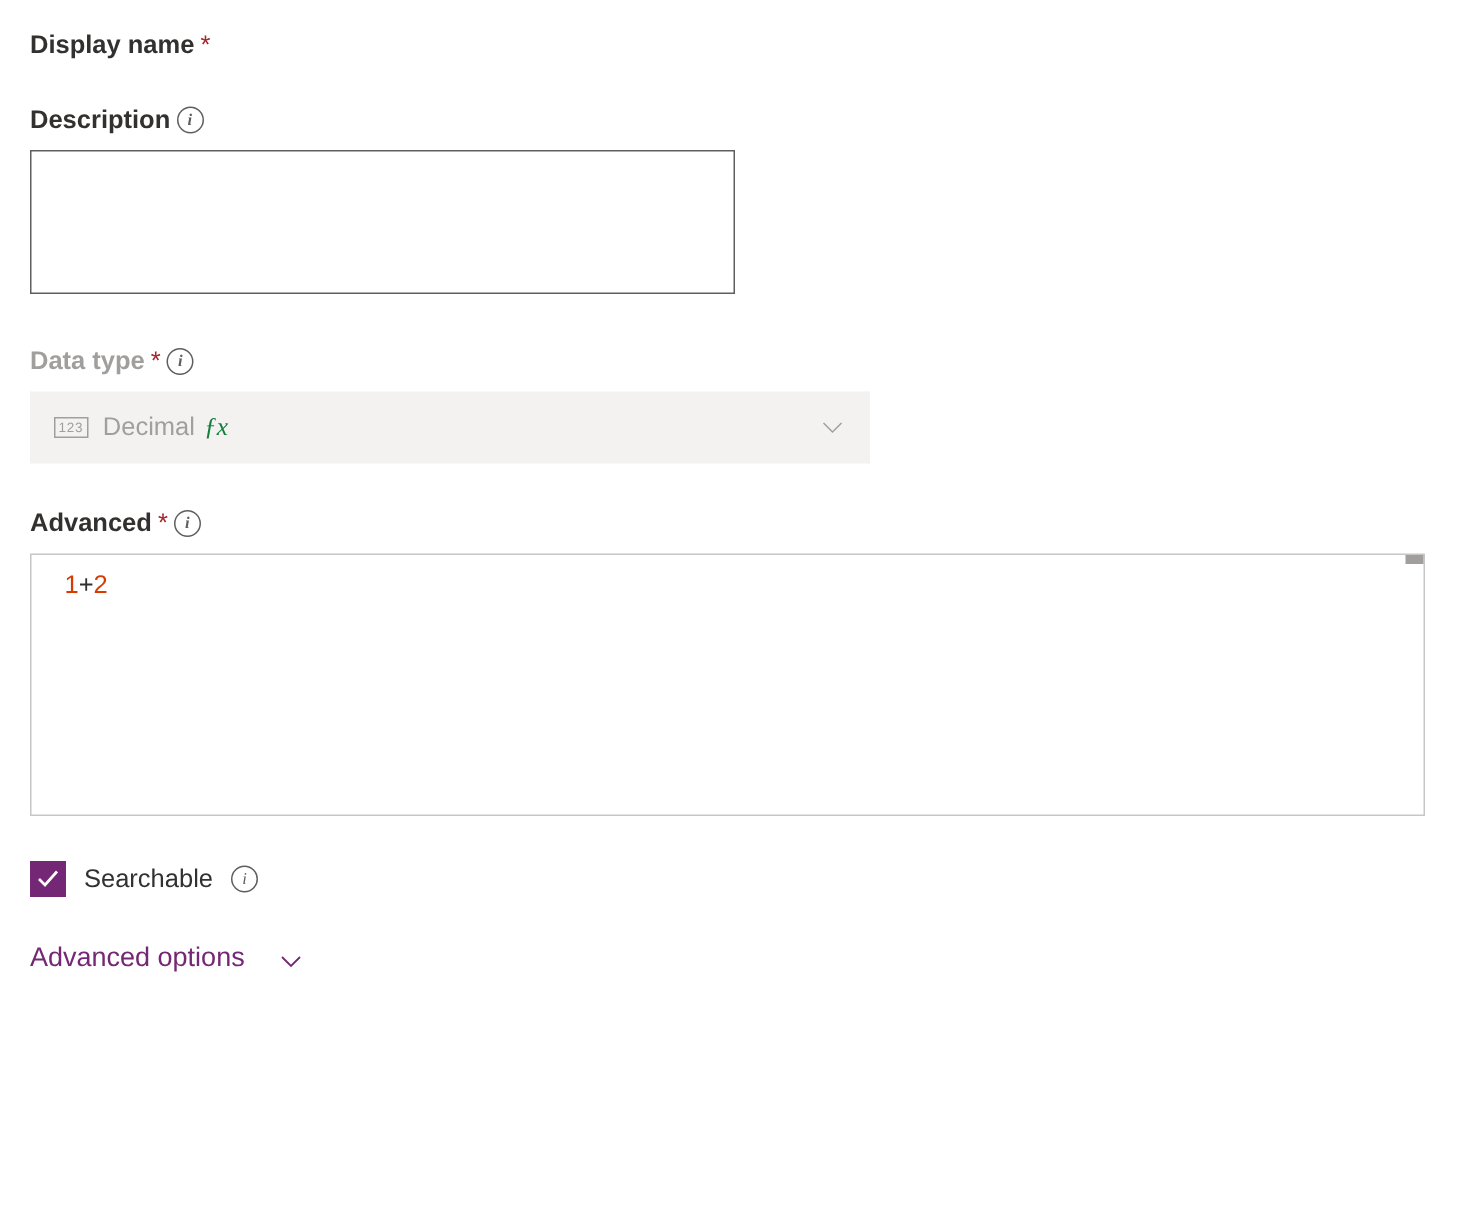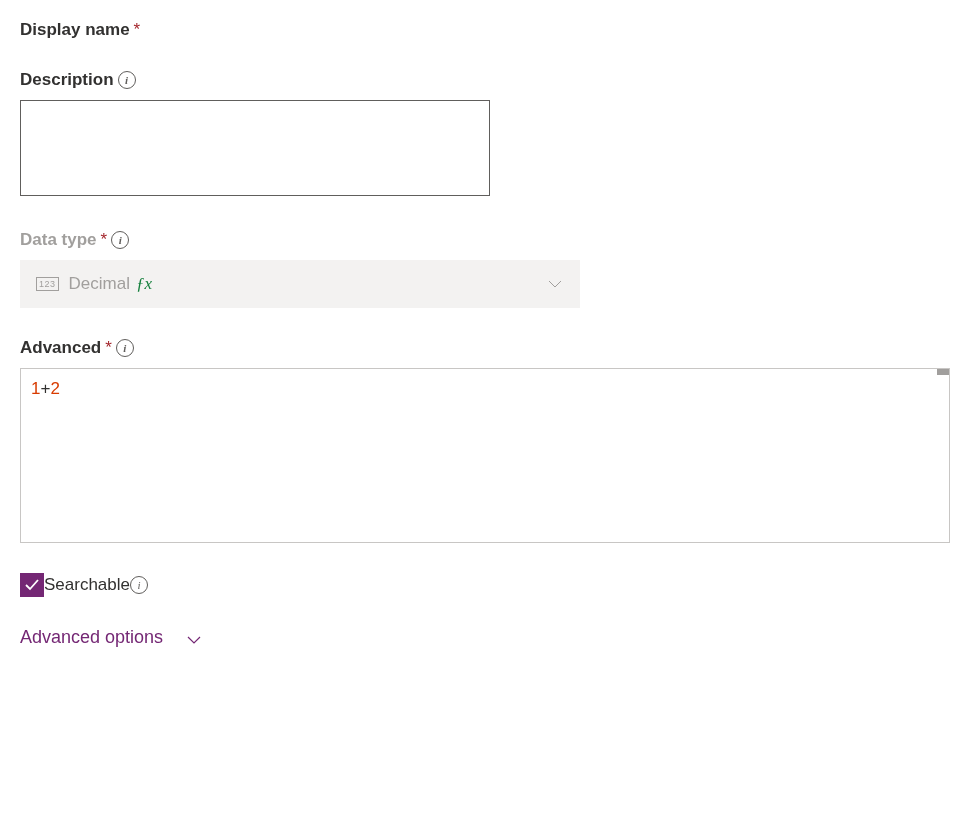--- a/index.html
+++ b/index.html
@@ -109,21 +109,21 @@
     }
     .chevron-down svg {
       width: 14px;
       height: 14px;
     }
     .formula-editor {
       width: 930px;
       height: 175px;
       border: 1px solid #c8c6c4;
       background: #ffffff;
-      padding: 10px 10px;
+      padding: 10px 22px;
       font-family: inherit;
       font-size: 17px;
       position: relative;
     }
     .formula-content {
       font-family: "Segoe UI", sans-serif;
     }
     .formula-number {
       color: #d83b01;
     }
@@ -134,21 +134,21 @@
       position: absolute;
       right: 0;
       top: 0;
       width: 12px;
       height: 6px;
       background: #a19f9d;
     }
     .checkbox-row {
       display: flex;
       align-items: center;
-      gap: 0;
+      gap: 12px;
       margin-bottom: 30px;
     }
     .checkbox {
       width: 24px;
       height: 24px;
       background: #742774;
       display: flex;
       align-items: center;
       justify-content: center;
       cursor: pointer;

